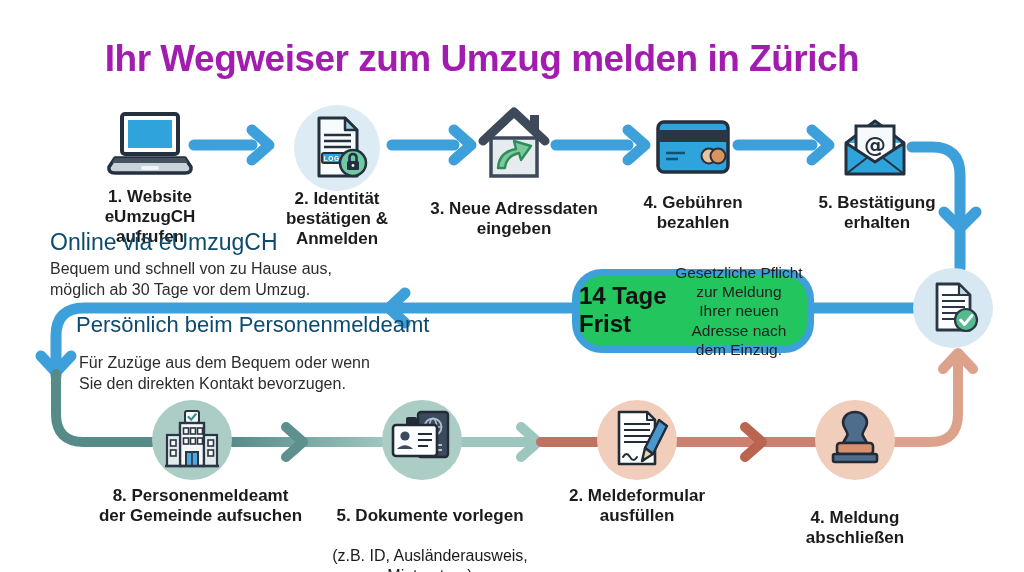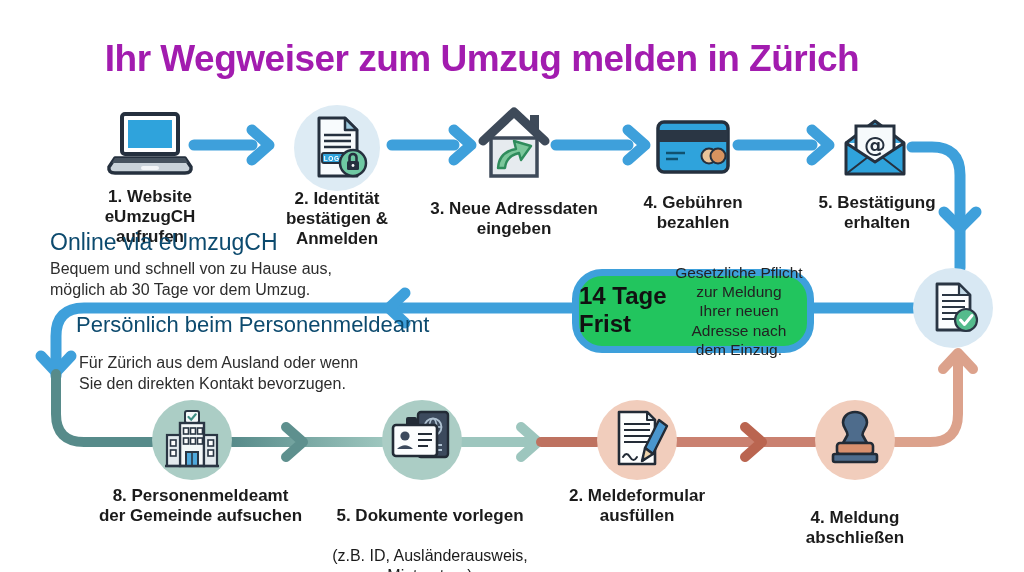--- a/index.html
+++ b/index.html
@@ -222,21 +222,21 @@
 möglich ab 30 Tage vor dem Umzug.</div>
 
   <div class="deadline-box">
     <div class="deadline-title">14 Tage Frist</div>
     <div class="deadline-text">Gesetzliche Pflicht zur Meldung
 Ihrer neuen Adresse nach
 dem Einzug.</div>
   </div>
 
   <div class="section-heading" style="left:76px;top:312px">Persönlich beim Personenmeldeamt</div>
-  <div class="section-desc" style="left:79px;top:353px">Für Zürich aus dem Ausland oder wenn
+  <div class="section-desc" style="left:79px;top:353px">Für Zuzüge aus dem Bequem oder wenn
 Sie den direkten Kontakt bevorzugen.</div>
 
   <div class="step-label" style="left:88px;top:486px;width:225px">8. Personenmeldeamt
 der Gemeinde aufsuchen</div>
   <div class="step-label" style="left:310px;top:486px;width:240px">
     <div>5. Dokumente vorlegen</div>
     <div class="sub-label">(z.B. ID, Ausländerausweis,
 Mietvertrag)</div>
   </div>
   <div class="step-label" style="left:547px;top:486px;width:180px">2. Meldeformular

